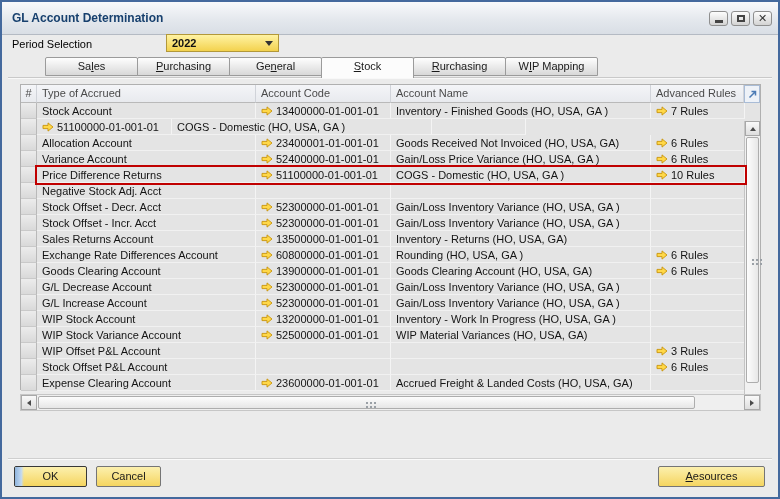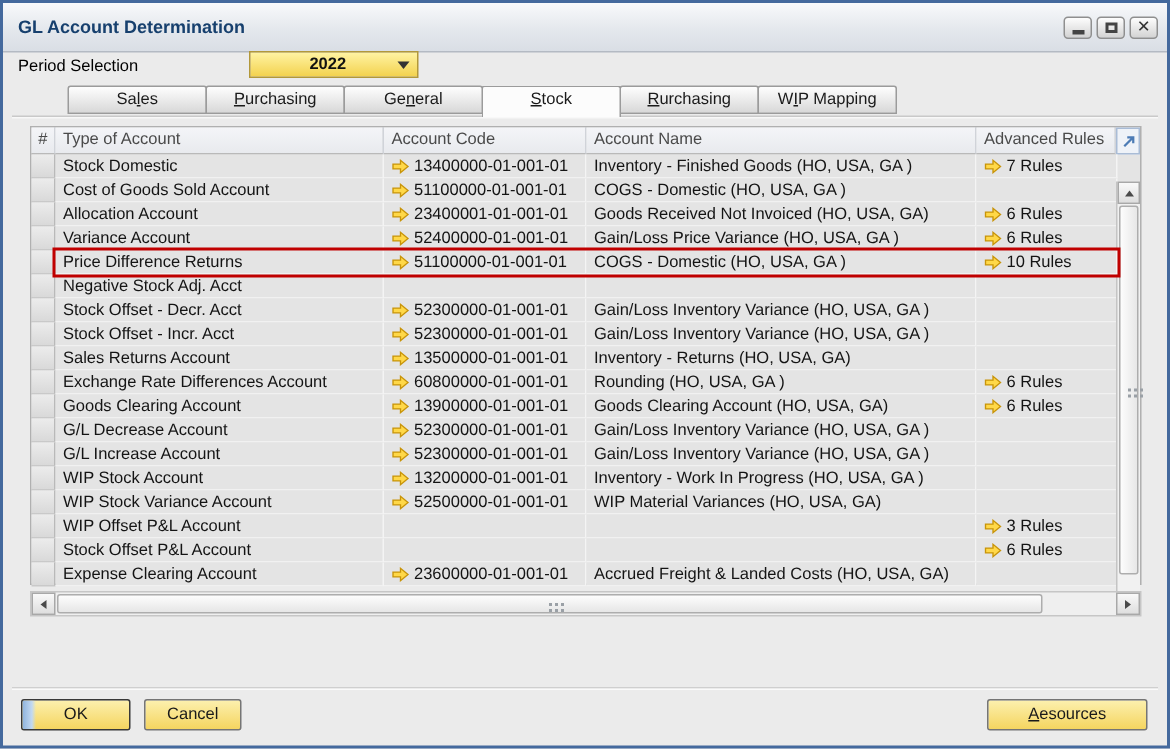--- a/index.html
+++ b/index.html
@@ -13,21 +13,21 @@
   .winbtn{width:19px;height:15px;margin-left:3px;border:1px solid #8f8f8f;border-radius:3px;
     background:linear-gradient(#fdfdfd,#d3d3d3);display:flex;align-items:center;justify-content:center;
     box-sizing:border-box;cursor:default;}
   .ic-min{width:8px;height:3px;background:#444;margin-top:6px;}
   .ic-max{width:8px;height:7px;border:2px solid #444;box-sizing:border-box;}
   .ic-close{color:#333;font-weight:bold;font-size:11px;line-height:11px;}
   
   .period-label{position:absolute;left:10px;top:36px;color:#000;}
   .combo{position:absolute;left:164px;top:32px;width:113px;height:18px;box-sizing:border-box;
     background:linear-gradient(#fff3a3,#f3d24e);border:1px solid #b2983a;display:flex;align-items:center;}
-  .combo-value{flex:1;font-weight:bold;padding-left:5px;color:#111;text-align:center;}
+  .combo-value{flex:1;font-weight:bold;padding-left:5px;color:#111;}
   .combo-arrow{width:0;height:0;border-left:4px solid transparent;border-right:4px solid transparent;
     border-top:5px solid #333;margin-right:5px;}
   
   .tabbar{position:absolute;left:44px;top:55px;height:21px;display:flex;z-index:2;}
   .tab{width:93px;height:19px;box-sizing:border-box;margin-left:-1px;border:1px solid #9b9b9b;
     border-radius:2px 2px 0 0;background:linear-gradient(#fefefe,#d8d8d8);
     text-align:center;line-height:17px;color:#1a1a1a;cursor:default;}
   .tab.active{background:#fcfcfc;height:21px;border-bottom:none;position:relative;z-index:3;}
   .accel{text-decoration:underline;}
   .panel-line{position:absolute;left:6px;right:6px;top:75px;border-top:1px solid #c9c9c9;
@@ -121,36 +121,36 @@
       <div class="tab"><span>Ge</span><span class="accel">n</span><span>eral</span></div>
       <div class="tab active"><span></span><span class="accel">S</span><span>tock</span></div>
       <div class="tab"><span></span><span class="accel">R</span><span>urchasing</span></div>
       <div class="tab"><span>W</span><span class="accel">I</span><span>P Mapping</span></div>
     </div>
   <div class="panel-line"></div>
 
   <div class="grid">
     <div class="grid-header">
       <div class="hc c0">#</div>
-      <div class="hc c1">Type of Account</div>
+      <div class="hc c1">Type of Accrued</div>
       <div class="hc c2">Account Code</div>
       <div class="hc c3">Account Name</div>
       <div class="hc c4" style="flex:1;">Advanced Rules</div>
       <div class="corner">
         <svg width="11" height="11" viewBox="0 0 11 11">
           <path d="M2.5 8.5 L8 3 M4.5 2.5 H8.5 V6.5" stroke="#4c7bb5" stroke-width="1.5" fill="none"></path>
         </svg>
       </div>
     </div>
     <div class="grid-body">
       <div class="row">
     <div class="rowsel c0"></div>
     <div class="row-main">
       <div class="cell c1">
-              <span>Stock Domestic</span>
+              <span>Stock Account</span>
             </div>
       <div class="cell c2">
         <svg width="12" height="10" viewBox="0 0 12 10">
                 <path d="M1 3.4 H6 V0.9 L11 5 L6 9.1 V6.6 H1 Z" fill="#ffd848" stroke="#c8940a" stroke-width="0.9"></path>
               </svg>
         <span>13400000-01-001-01</span>
       </div>
       <div class="cell c3">
               <span>Inventory - Finished Goods (HO, USA, GA )</span>
             </div>
@@ -158,23 +158,20 @@
         <svg width="12" height="10" viewBox="0 0 12 10">
                 <path d="M1 3.4 H6 V0.9 L11 5 L6 9.1 V6.6 H1 Z" fill="#ffd848" stroke="#c8940a" stroke-width="0.9"></path>
               </svg>
         <span>7 Rules</span>
       </div>
     </div>
   </div>
         <div class="row">
     <div class="rowsel c0"></div>
     <div class="row-main">
-      <div class="cell c1">
-              <span>Cost of Goods Sold Account</span>
-            </div>
       <div class="cell c2">
         <svg width="12" height="10" viewBox="0 0 12 10">
                 <path d="M1 3.4 H6 V0.9 L11 5 L6 9.1 V6.6 H1 Z" fill="#ffd848" stroke="#c8940a" stroke-width="0.9"></path>
               </svg>
         <span>51100000-01-001-01</span>
       </div>
       <div class="cell c3">
               <span>COGS - Domestic (HO, USA, GA )</span>
             </div>
       <div class="cell c4">

